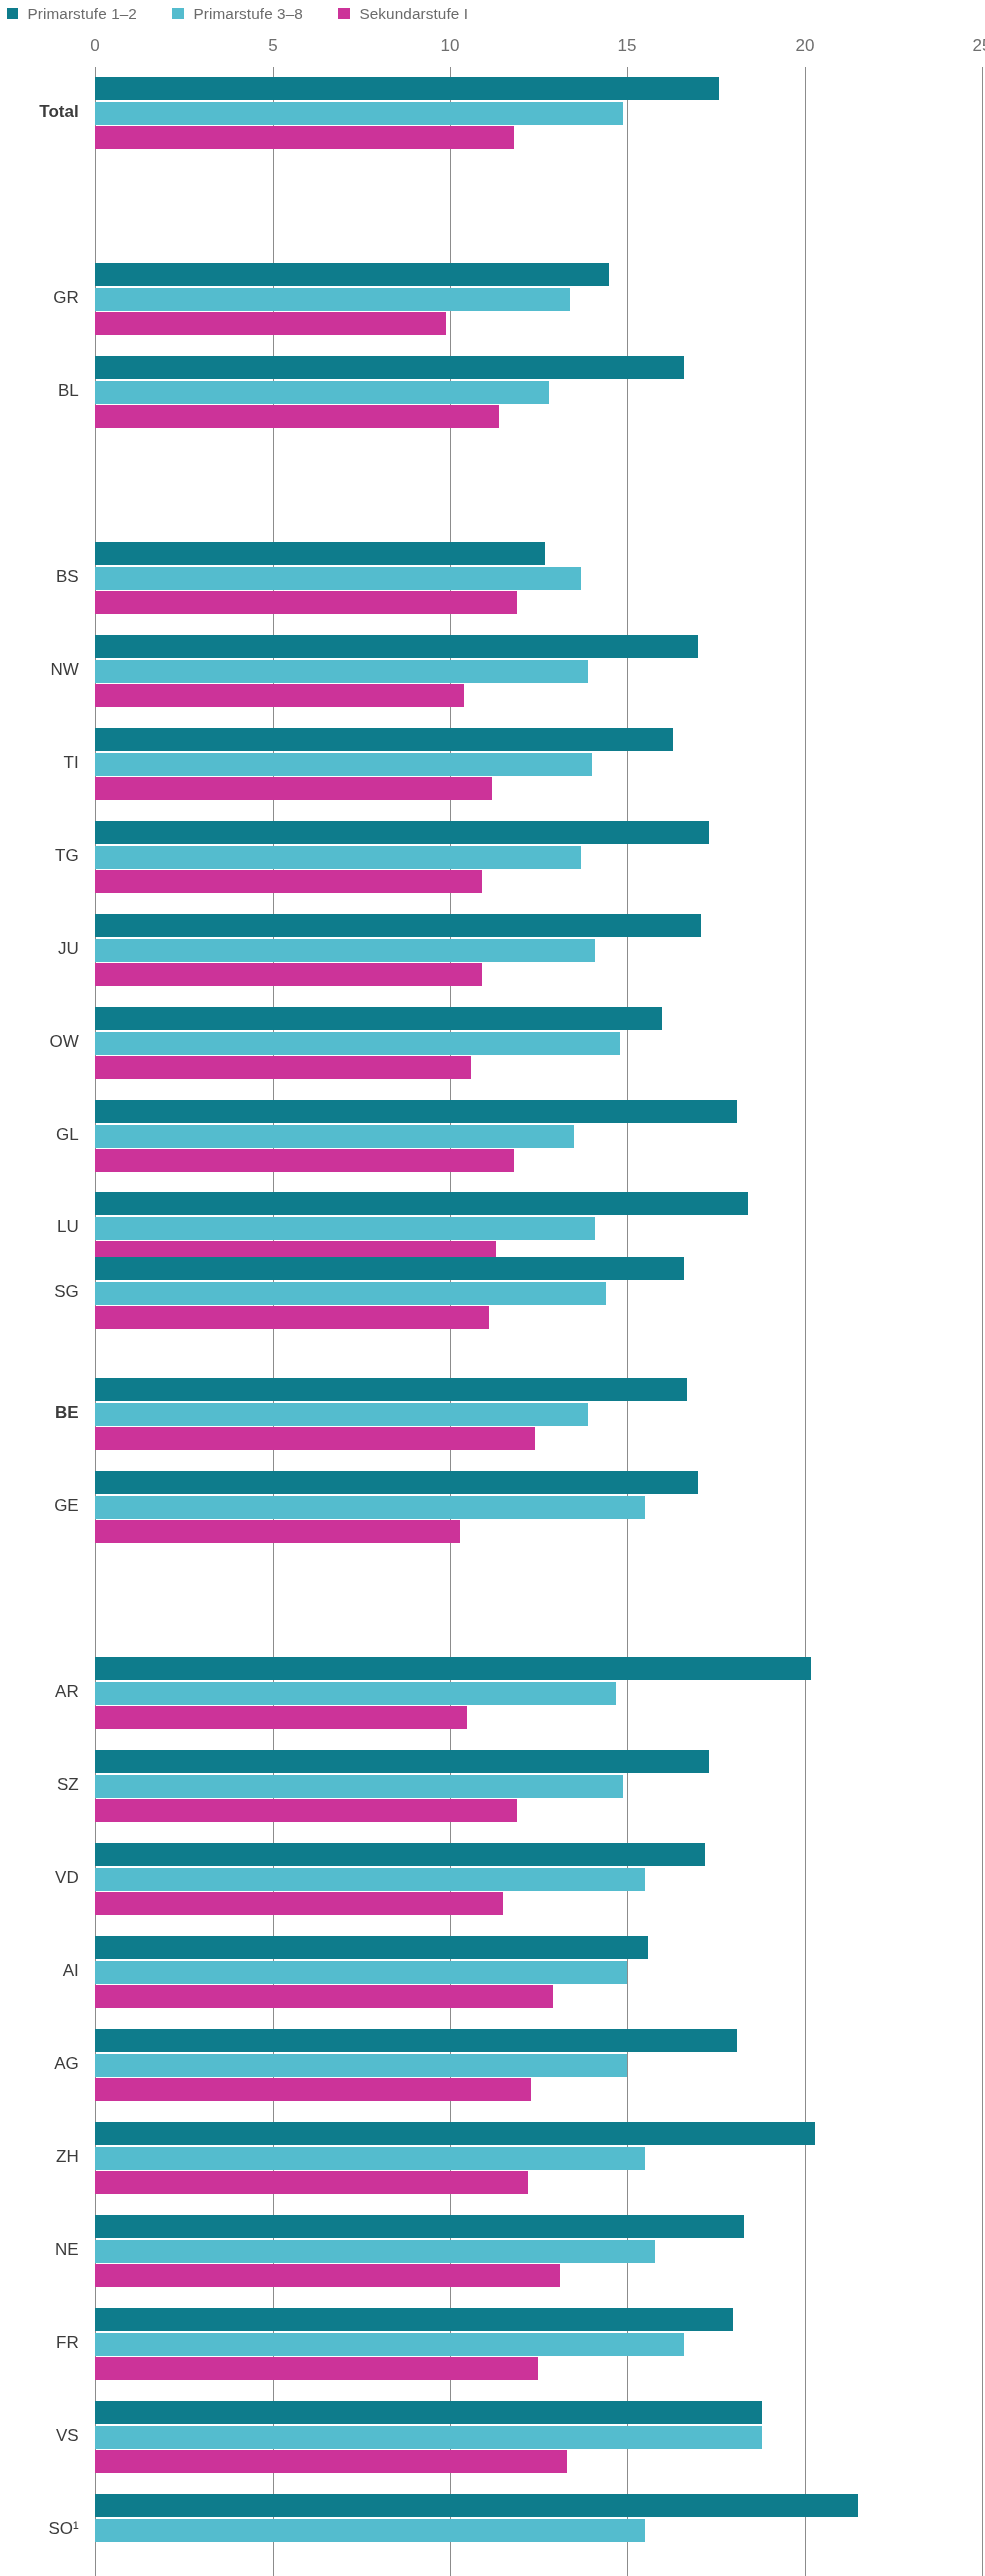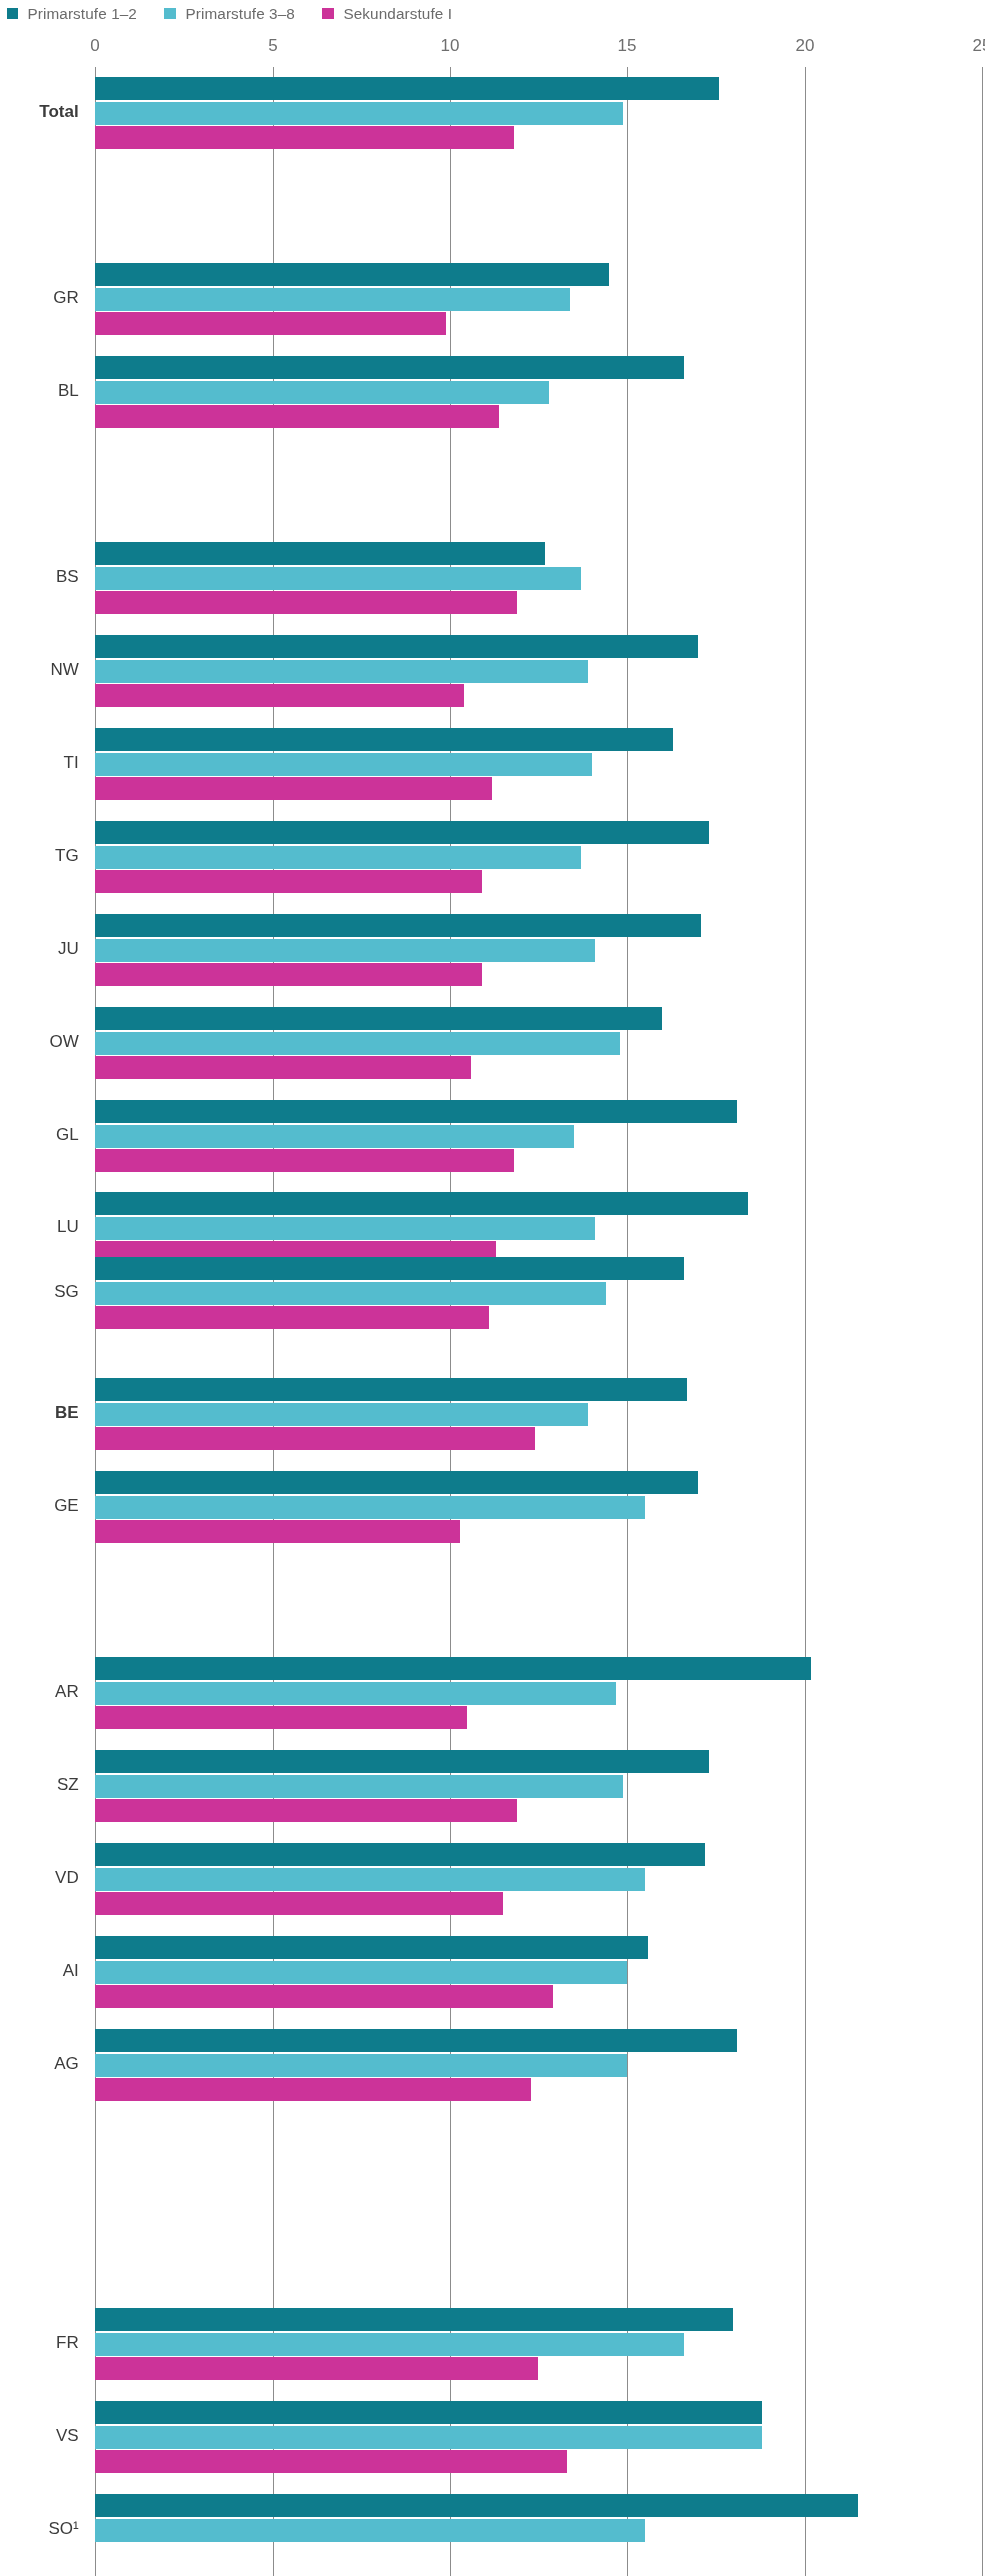--- a/index.html
+++ b/index.html
@@ -17,21 +17,21 @@
   }
 
   
   .legend {
     position: absolute;
     left: 6.5px;
     top: 1.6px;
     height: 24px;
     display: flex;
     align-items: center;
-    gap: 0px;
+    gap: 8px;
   }
   .legend-item {
     display: flex;
     align-items: center;
     margin-right: 27.5px;
   }
   .legend-swatch {
     width: 11.3px;
     height: 11.3px;
     margin-right: 9.7px;
@@ -258,20 +258,32 @@
           <div class="bar s0" title="Primarstufe 1–2: 15.6" style="background: rgb(14, 124, 140); width: 553px; top: 10px;"></div>
           <div class="bar s1" title="Primarstufe 3–8: 15" style="background: rgb(84, 188, 206); width: 532px; top: 35px;"></div>
           <div class="bar s2" title="Sekundarstufe I: 12.9" style="background: rgb(204, 51, 153); width: 458px; top: 59px;"></div>
         </div>
         <div class="group" style="top: 1952px; height: 93px;">
           <div class="cat-label" style="top: 35px;">AG</div>
           <div class="bar s0" title="Primarstufe 1–2: 18.1" style="background: rgb(14, 124, 140); width: 642px; top: 10px;"></div>
           <div class="bar s1" title="Primarstufe 3–8: 15" style="background: rgb(84, 188, 206); width: 532px; top: 35px;"></div>
           <div class="bar s2" title="Sekundarstufe I: 12.3" style="background: rgb(204, 51, 153); width: 436px; top: 59px;"></div>
         </div>
+        <div class="group" style="top: 2045px; height: 93px;">
+          <div class="cat-label" style="top: 35px;">ZH</div>
+          <div class="bar s0" title="Primarstufe 1–2: 20.3" style="background: rgb(14, 124, 140); width: 720px; top: 10px;"></div>
+          <div class="bar s1" title="Primarstufe 3–8: 15.5" style="background: rgb(84, 188, 206); width: 550px; top: 35px;"></div>
+          <div class="bar s2" title="Sekundarstufe I: 12.2" style="background: rgb(204, 51, 153); width: 433px; top: 59px;"></div>
+        </div>
+        <div class="group" style="top: 2138px; height: 93px;">
+          <div class="cat-label" style="top: 35px;">NE</div>
+          <div class="bar s0" title="Primarstufe 1–2: 18.3" style="background: rgb(14, 124, 140); width: 649px; top: 10px;"></div>
+          <div class="bar s1" title="Primarstufe 3–8: 15.8" style="background: rgb(84, 188, 206); width: 560px; top: 35px;"></div>
+          <div class="bar s2" title="Sekundarstufe I: 13.1" style="background: rgb(204, 51, 153); width: 465px; top: 59px;"></div>
+        </div>
         <div class="group" style="top: 2231px; height: 93px;">
           <div class="cat-label" style="top: 35px;">FR</div>
           <div class="bar s0" title="Primarstufe 1–2: 18" style="background: rgb(14, 124, 140); width: 638px; top: 10px;"></div>
           <div class="bar s1" title="Primarstufe 3–8: 16.6" style="background: rgb(84, 188, 206); width: 589px; top: 35px;"></div>
           <div class="bar s2" title="Sekundarstufe I: 12.5" style="background: rgb(204, 51, 153); width: 443px; top: 59px;"></div>
         </div>
         <div class="group" style="top: 2324px; height: 93px; padding-left: 31px;">
           <div class="cat-label" style="top: 35px;">VS</div>
           <div class="bar s0" title="Primarstufe 1–2: 18.8" style="background: rgb(14, 124, 140); width: 667px; top: 10px;"></div>
           <div class="bar s1" title="Primarstufe 3–8: 18.8" style="background: rgb(84, 188, 206); width: 667px; top: 35px;"></div>

